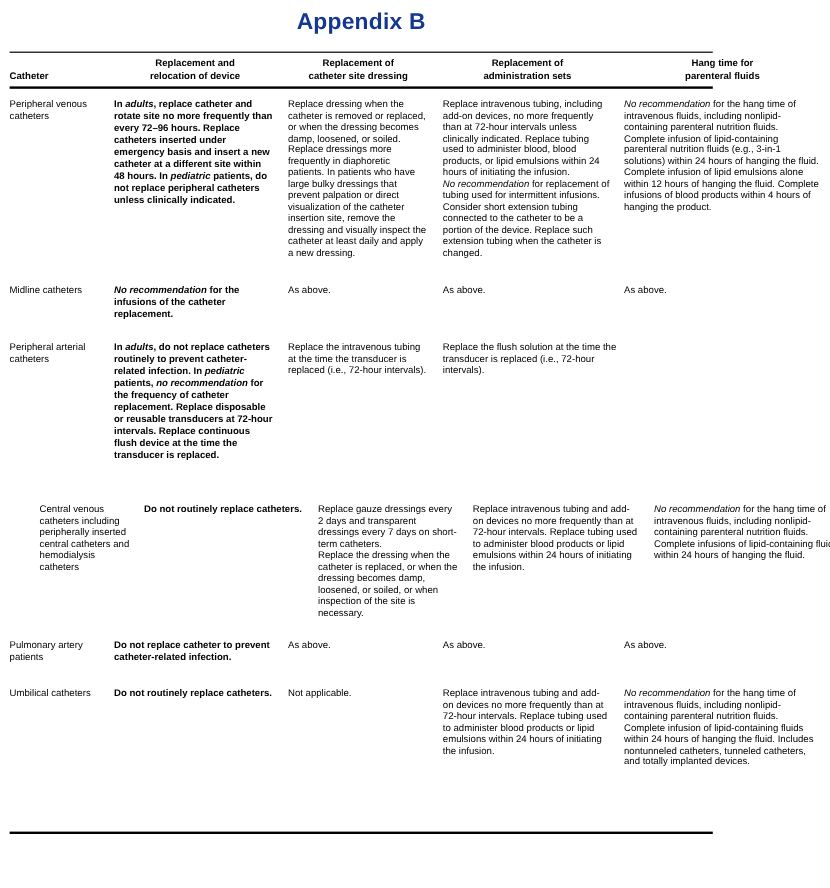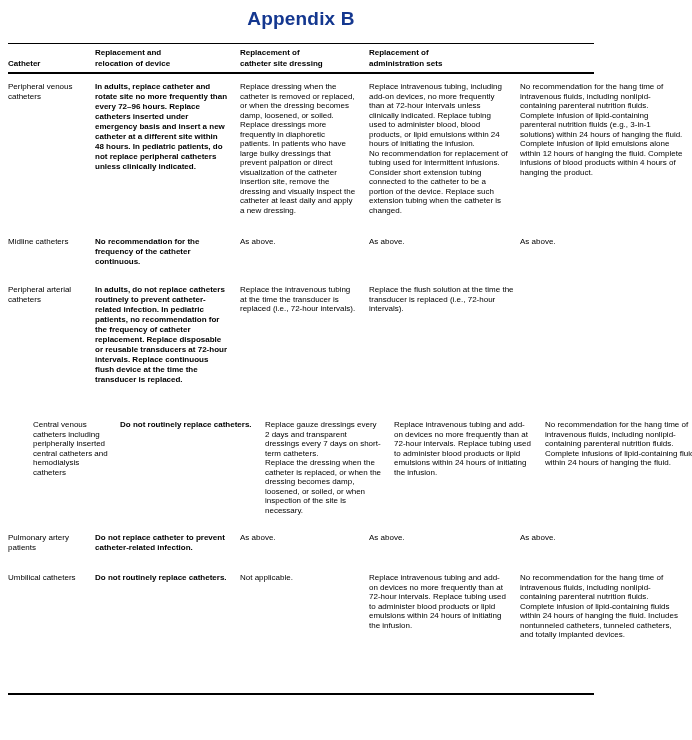--- a/index.html
+++ b/index.html
@@ -19,40 +19,40 @@
 
   .table-wrap { margin-top:14px; }
   .rule-thin  { border:none; border-top:1px solid #000; height:0; }
   .rule-thick { border:none; border-top:2px solid #000; height:0; }
 
   .grid-cols { display:grid; grid-template-columns:87px 145px 129px 151px 164px; }
 
   .thead { align-items:end; padding:3px 0 3px 0; }
   .hc { font-weight:bold; font-size:8px; line-height:11px; }
   .hc span { display:block; }
-  .hc.center { }
+  .hc.center { text-align:center; }
   .hc.c2 { padding-right:10px; }
   .hc.c3 { padding-right:12px; }
   .hc.c4 { padding-right:10px; }
 
   #table-body { padding-top:8px; }
   .t-row { margin-bottom:14px; align-items:start; }
   .t-row:nth-child(1) { min-height:141px; }
   .t-row:nth-child(2) { min-height:34px; }
   .t-row:nth-child(3) { min-height:121px; }
   .t-row:nth-child(4) { min-height:99px;margin-left:25px; }
   .t-row:nth-child(5) { min-height:26px; }
   .t-row:nth-child(6) { min-height:108px; margin-bottom:12px; }
 
   .cell { font-size:8px; line-height:9.5px; padding-right:12px; }
   .cell.c1 { padding-right:8px; }
   .cell.c5 { padding-right:0; }
   .cell.bold { font-weight:bold; line-height:10px; }
   .cell .para { margin:0; }
-  .cell .it { }
+  .cell .it { font-style:italic; }
 </style>
 </head>
 <body>
 
 <div class="page">
 
   <div class="title">Appendix B</div>
 
 
   <div class="table-wrap">
@@ -66,20 +66,24 @@
         <span>Replacement and</span>
         <span>relocation of device</span>
       </div>
       <div class="hc c3 center">
         <span>Replacement of</span>
         <span>catheter site dressing</span>
       </div>
       <div class="hc c4 center">
         <span>Replacement of</span>
         <span>administration sets</span>
+      </div>
+      <div class="hc c5 center">
+        <span>Hang time for</span>
+        <span>parenteral fluids</span>
       </div>
     </div>
 
     <hr class="rule-thick">
 
     <div id="table-body">
         <div class="t-row grid-cols">
           <div class="cell c1">
             <div class="para"><span>Peripheral venous catheters</span></div>
           </div>
@@ -95,21 +99,21 @@
           </div>
           <div class="cell c5">
             <div class="para"><span class="it">No recommendation</span><span> for the hang time of intravenous fluids, including nonlipid-containing parenteral nutrition fluids. Complete infusion of lipid-containing parenteral nutrition fluids (e.g., 3-in-1 solutions) within 24 hours of hanging the fluid. Complete infusion of lipid emulsions alone within 12 hours of hanging the fluid. Complete infusions of blood products within 4 hours of hanging the product.</span></div>
           </div>
         </div>
         <div class="t-row grid-cols">
           <div class="cell c1">
             <div class="para"><span>Midline catheters</span></div>
           </div>
           <div class="cell c2 bold">
-            <div class="para"><span class="it">No recommendation</span><span> for the frequency of the catheter continuous.</span></div>
+            <div class="para"><span class="it">No recommendation</span><span> for the infusions of the catheter replacement.</span></div>
           </div>
           <div class="cell c3">
             <div class="para"><span>As above.</span></div>
           </div>
           <div class="cell c4">
             <div class="para"><span>As above.</span></div>
           </div>
           <div class="cell c5">
             <div class="para"><span>As above.</span></div>
           </div>

